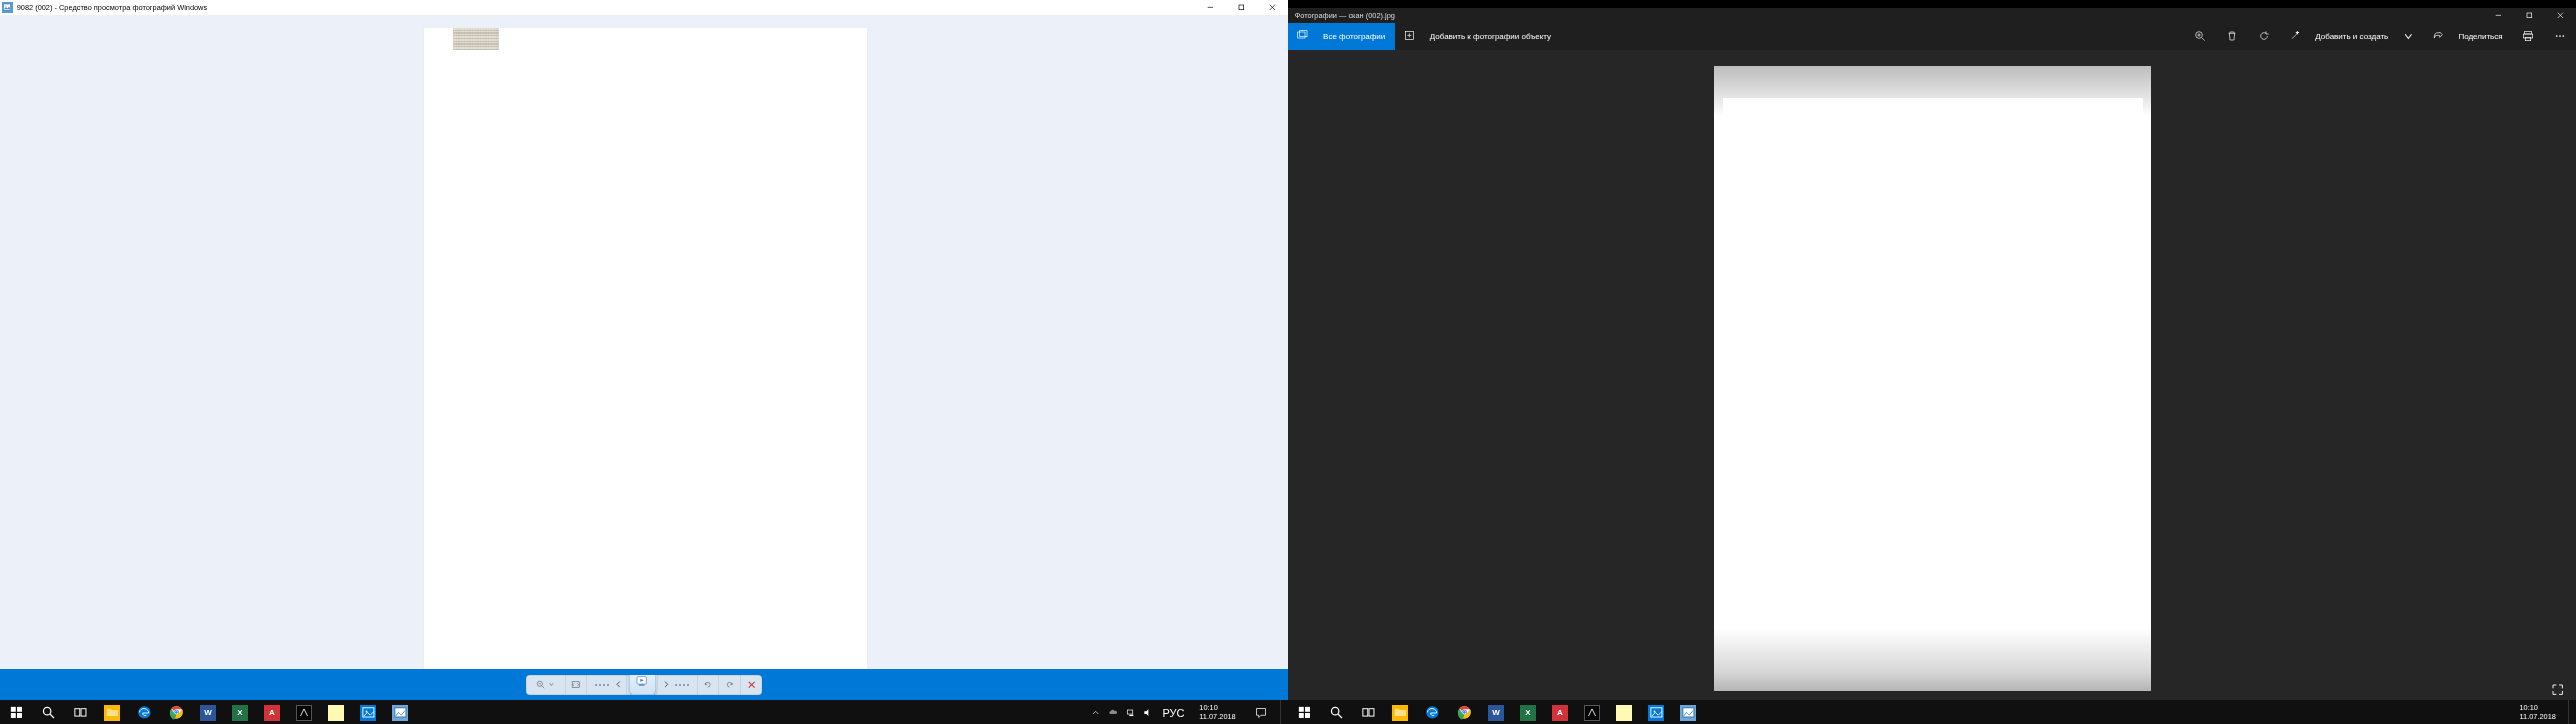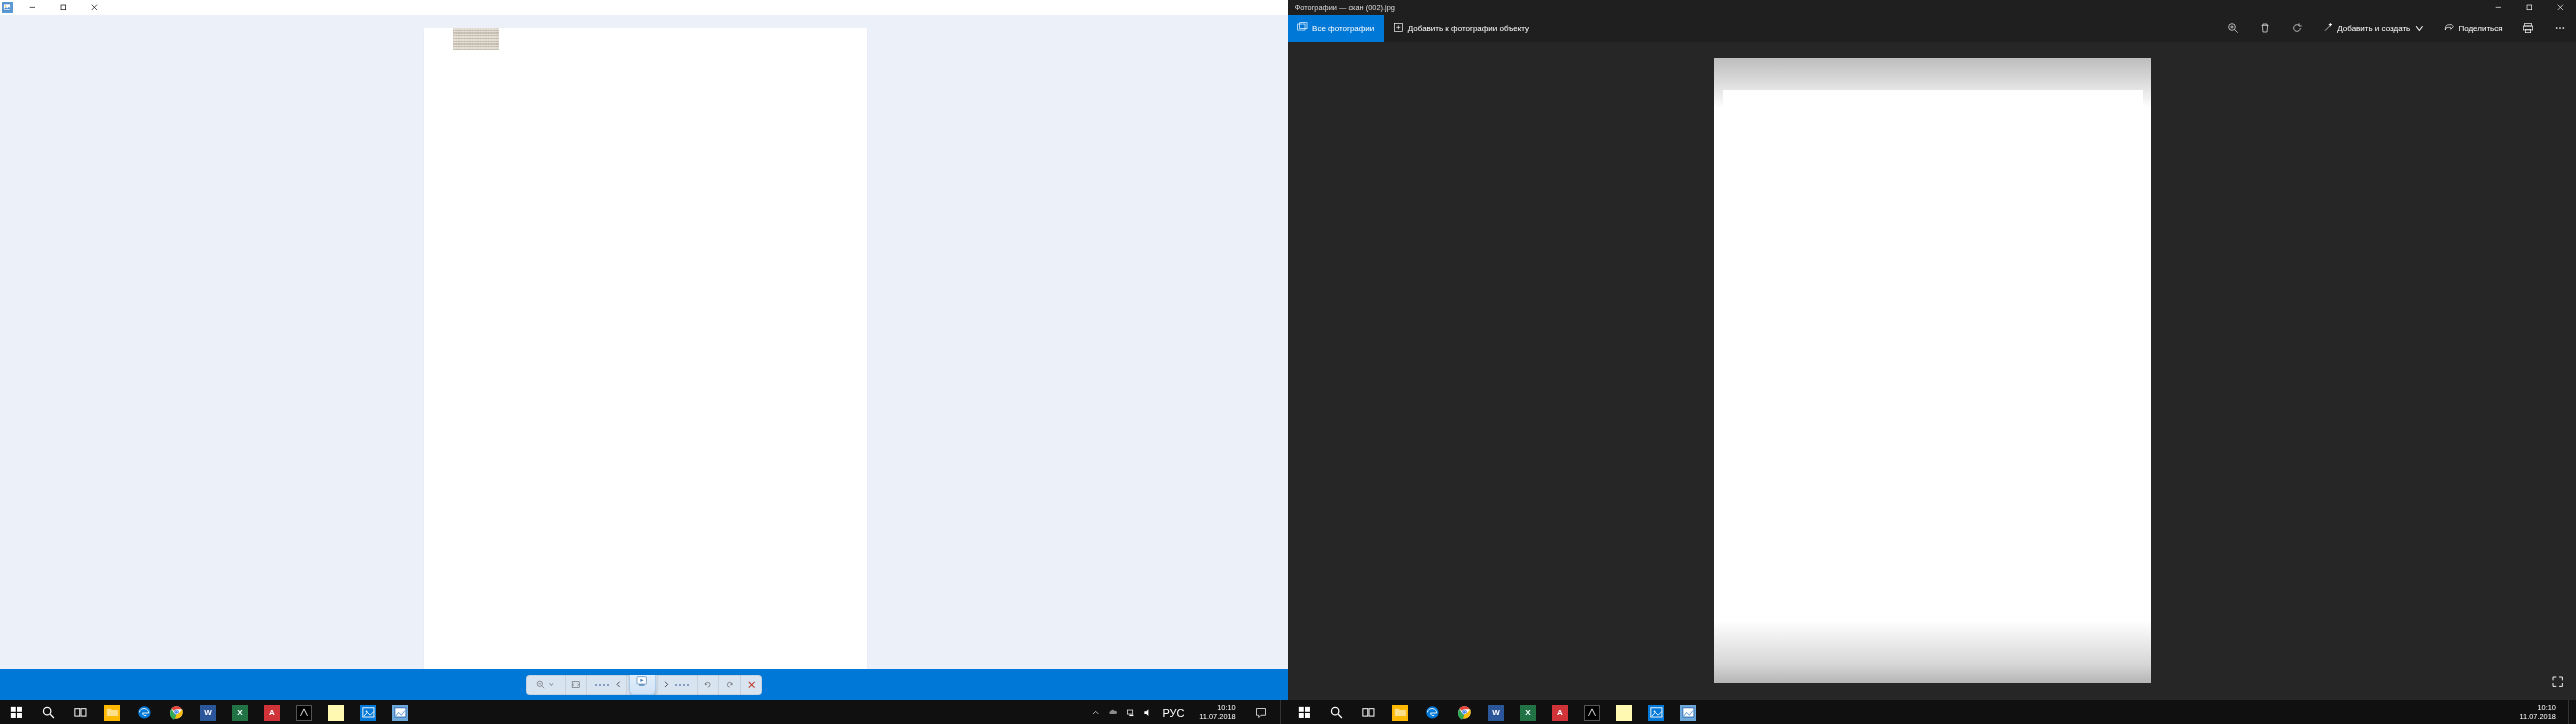--- a/index.html
+++ b/index.html
@@ -30,29 +30,29 @@
 .wpv-ctl:last-child { border-right:none; }
 .wpv-ctl.zoom-group { width:40px; gap:3.4px; }
 .wpv-ctl.big { width:28px; height:27px; background:linear-gradient(#eaf3fc,#cfe2f5); border-radius:5.4px; margin:0 1.3px; position:relative; top:-3.4px; box-shadow:0 0.7px 2px rgba(0,0,0,.25), inset 0 0 0 0.7px #9bc0e4; }
 .wpv-ctl.delete { color:#c0392b; }
 .wpv-ctl svg { width:9.4px; height:9.4px; }
 .wpv-ctl.big svg { width:13.4px; height:13.4px; }
 .wpv-zoom-dots { width:20px; display:flex; gap:2px; justify-content:center; }
 .wpv-zoom-dots span { width:2px; height:2px; background:#6a88b0; border-radius:50%; }
 
 
-.ph-window { position:absolute; left:0; top:0; width:1288px; height:700px; background:#171717; display:flex; flex-direction:column; color:#fff; }
+.ph-window { position:absolute; left:0; top:8px; width:1288px; height:700px; background:#171717; display:flex; flex-direction:column; color:#fff; }
 .ph-titlebar { height:14.8px; background:#1f1f1f; display:flex; align-items:center; font-size:7.4px; padding-left:6.7px; }
 .ph-title { flex:1; color:#ddd; }
 .ph-winbtns { display:flex; }
 .ph-winbtn { width:31px; height:14.8px; display:flex; align-items:center; justify-content:center; color:#fff; }
 .ph-winbtn svg { width:6.7px; height:6.7px; }
 
 .ph-cmdbar { height:27px; background:#1f1f1f; display:flex; align-items:center; font-size:8px; }
-.ph-cmd { height:27px; display:flex; align-items:center; gap:4px; padding:0 9.4px; color:#fff; }
+.ph-cmd { height:27px; display:flex; align-items:center; gap:15px; padding:0 9.4px; color:#fff; }
 .ph-cmd.active { background:#0078d7; }
 .ph-cmd svg { width:10.7px; height:10.7px; }
 .ph-cmd.iconbtn { padding:0; width:32px; justify-content:center; }
 .ph-cmd.iconbtn svg { width:12px; height:12px; }
 .ph-spacer { flex:1; }
 .chev-down { width:6.7px; height:6.7px; }
 
 .ph-canvas { flex:1; background:#262626; display:flex; align-items:center; justify-content:center; position:relative; }
 .ph-page-outer { width:437px; height:625px; background:linear-gradient(180deg,#bdbdbd 0%,#dcdcdc 4%,#ffffff 8%,#ffffff 90%,#d6d6d6 97%,#b5b5b5 100%); position:relative; }
 .ph-page-inner { position:absolute; left:9.4px; top:32px; right:8px; bottom:62px; background:#fff; }
@@ -63,21 +63,21 @@
 .taskbar { position:absolute; left:0; bottom:0; width:1288px; height:25px; background:#101010; display:flex; align-items:center; color:#fff; font-size:7.4px; }
 .tb-btn { width:32px; height:25px; display:flex; align-items:center; justify-content:center; position:relative; }
 .tb-btn.active::after { content:""; position:absolute; left:1.3px; right:1.3px; bottom:0; height:1.3px; background:#76b9ed; }
 .tb-btn.running::after { content:""; position:absolute; left:2.7px; right:2.7px; bottom:0; height:1.3px; background:#555; }
 .tb-btn svg, .tb-btn .ico { width:14.8px; height:14.8px; }
 .tb-flex { flex:1; }
 .tray { display:flex; align-items:center; gap:6.7px; padding:0 4px; }
 .tray-icon { width:10.7px; height:10.7px; display:flex; align-items:center; justify-content:center; }
 .tray-icon svg { width:9.4px; height:9.4px; }
 .tb-lang { font-size:11px; padding:0 2.7px; }
-.tb-clock { text-align:right; line-height:1.15; font-size:7.4px; padding:0 5.4px; }
+.tb-clock { text-align:left; line-height:1.15; font-size:7.4px; padding:0 5.4px; }
 .tb-action { width:25.5px; height:25px; display:flex; align-items:center; justify-content:center; }
 .tb-showdesk { width:4px; height:25px; border-left:0.7px solid #333; }
 
 
 .app-ico { width:16px; height:16px; display:flex; align-items:center; justify-content:center; font-weight:700; font-size:8px; color:#fff; }
 .bg-folder { background:#ffb900; }
 .bg-red { background:#d13438; }
 .bg-blue { background:#2b579a; }
 .bg-green { background:#217346; }
 .bg-teal { background:#0078d7; }
@@ -91,20 +91,21 @@
   <div class="wpv-window">
 
     <div class="wpv-titlebar">
       <span class="wpv-appicon">
         <svg viewBox="0 0 16 16">
             <rect x="1" y="2" width="14" height="12" fill="#fff" stroke="#2d6ab4"></rect>
             <circle cx="5" cy="6" r="1.5" fill="#f6c644"></circle>
             <path d="M2 12 L6 8 L9 11 L12 7 L15 12 Z" fill="#4a90d9"></path>
           </svg>
       </span>
+      <span class="wpv-title">9082 (002) - Средство просмотра фотографий Windows</span>
       <div class="wpv-winbtns">
         <div class="wpv-winbtn">
             <svg viewBox="0 0 10 10">
               <path d="M1 5 H9" stroke="currentColor" stroke-width="1"></path>
             </svg>
           </div>
         <div class="wpv-winbtn">
             <svg viewBox="0 0 10 10">
               <rect x="1.5" y="1.5" width="7" height="7" fill="none" stroke="currentColor"></rect>
             </svg>

